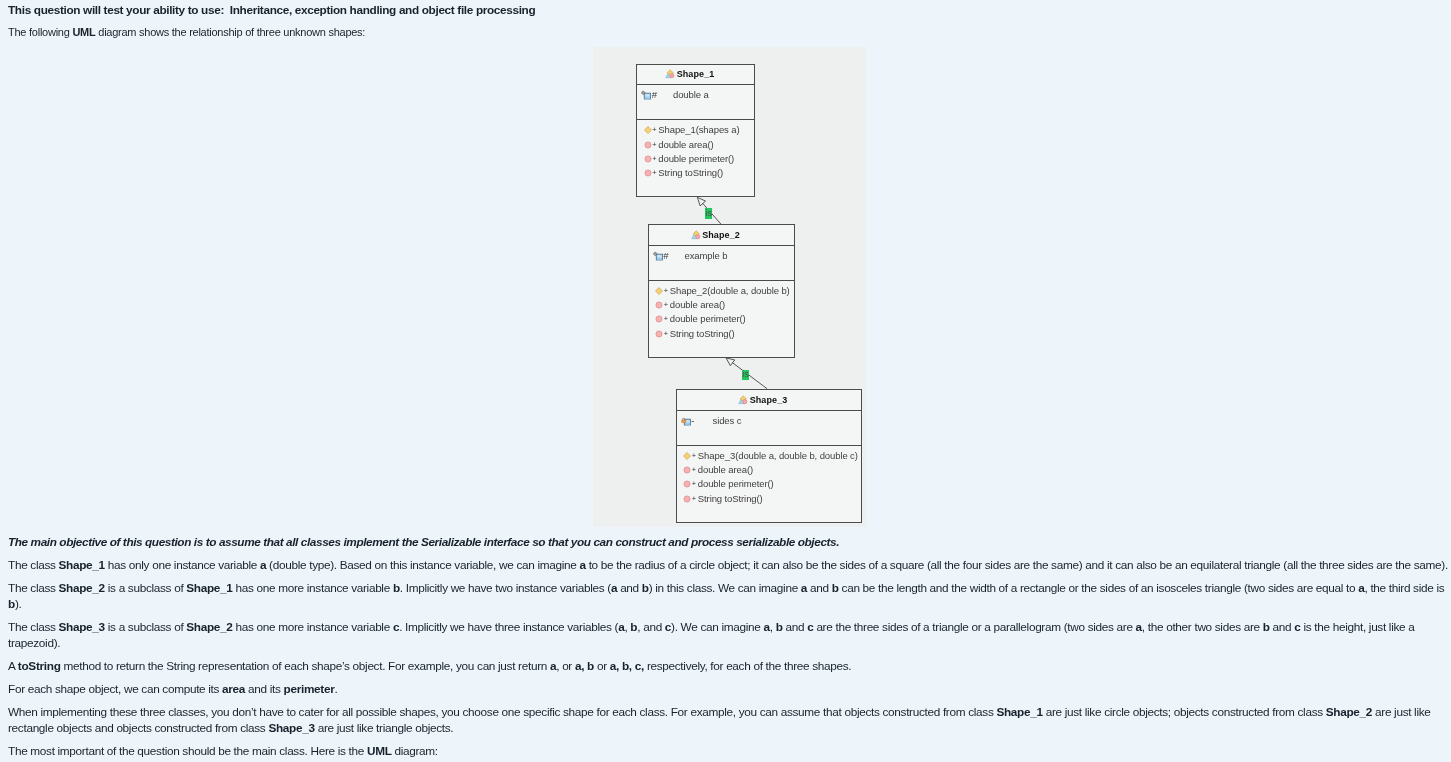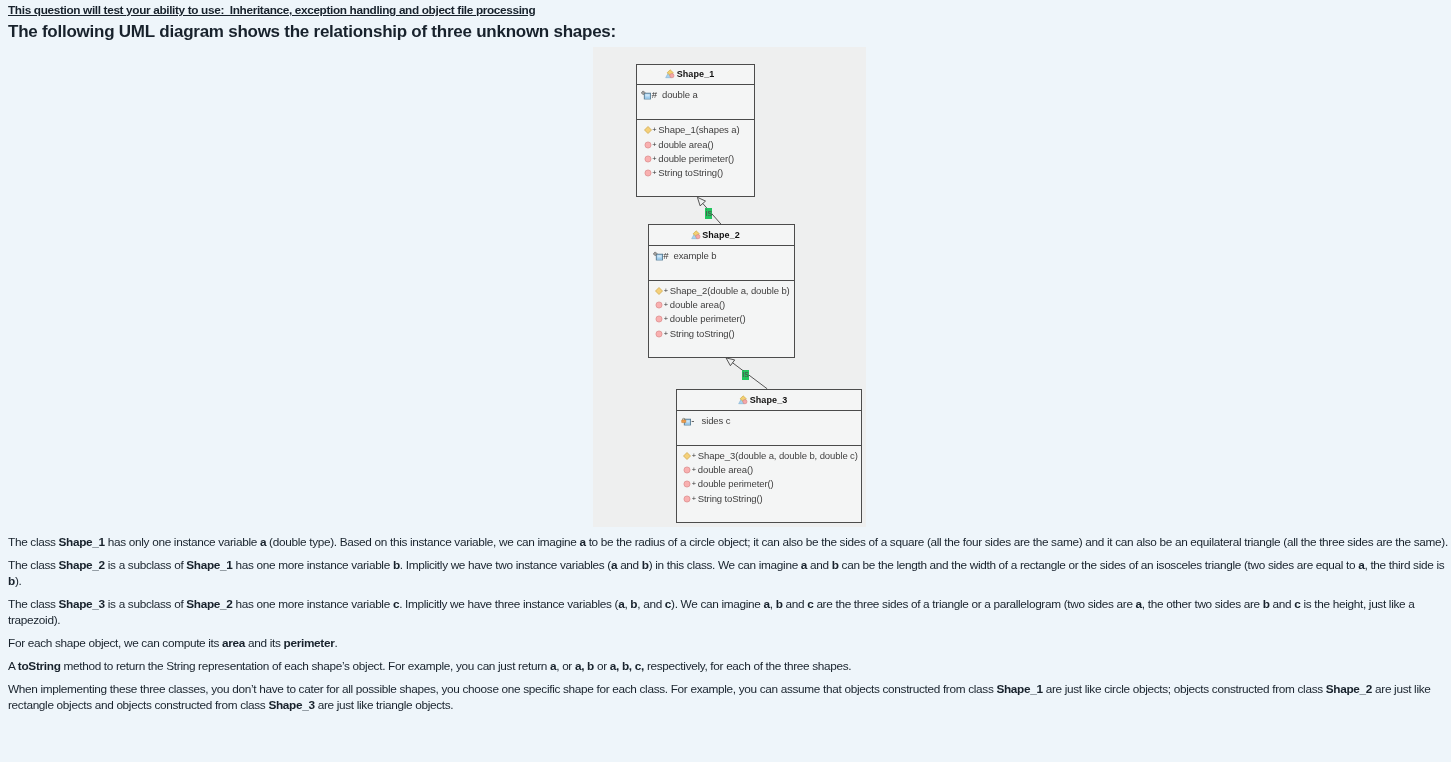--- a/index.html
+++ b/index.html
@@ -2,61 +2,63 @@
 <html><head>
 <meta charset="utf-8">
 <style>
 html,body{margin:0;padding:0;}
 body{width:1451px;height:762px;background:#eef5fa;overflow:hidden;
   font-family:"Liberation Sans",sans-serif;color:#18222c;
   -webkit-font-smoothing:antialiased;}
 .page{position:relative;width:1451px;height:762px;}
 p{margin:0;}
 .doc{position:absolute;left:8px;top:0;width:1441px;}
-.title{font-size:11.8px;font-weight:bold;line-height:16.3px;padding-top:1.7px;letter-spacing:-0.35px;white-space:pre-wrap;text-decoration:underline;}
-.lead{font-size:17px;line-height:16.3px;margin-top:6.5px;letter-spacing:-0.25px;font-weight:bold;}
+.title{font-size:11.8px;font-weight:bold;line-height:16.3px;padding-top:1.7px;letter-spacing:-0.35px;white-space:pre-wrap;}
+.lead{font-size:11px;line-height:16.3px;margin-top:6.5px;letter-spacing:-0.25px;}
 .para{font-size:11.8px;line-height:16.3px;margin-top:6.5px;letter-spacing:-0.32px;}
 .para.bi{font-weight:bold;font-style:italic;letter-spacing:-0.41px;}
 .diagwrap{position:absolute;left:593px;top:47px;width:273px;height:480px;background:#efefef;-webkit-font-smoothing:antialiased;will-change:transform;opacity:0.999;}
 .umlbox{position:absolute;background:#f5f5f5;border:1px solid #4c4c4c;box-sizing:border-box;}
 .umlhdr{position:relative;border-bottom:1px solid #4a4a4a;box-sizing:border-box;}
 .umlhdr .nmwrap{position:absolute;left:0;right:0;top:50%;transform:translateY(-50%);text-align:center;line-height:1;}
 .umlhdr .nmi{position:relative;display:inline-block;}
 .umlhdr .ico{position:absolute;right:100%;top:50%;transform:translateY(-50%);margin-right:1.6px;}
 .umlhdr .nm{display:inline-block;vertical-align:middle;}
 .umlhdr .nm{font-size:9px;font-weight:bold;color:#101010;letter-spacing:0.1px;}
 .attrs{border-bottom:1px solid #4a4a4a;box-sizing:border-box;padding-top:3px;}
 .ops{box-sizing:border-box;padding-top:3px;}
 .row{position:relative;height:14.4px;font-size:9.5px;letter-spacing:-0.1px;color:#3e3e3e;white-space:nowrap;}
 .row .ico{position:absolute;left:6.7px;top:50%;transform:translateY(-50%);}
 .row .vis{position:absolute;left:15.3px;top:50%;transform:translateY(-50%);font-size:7.4px;line-height:1;color:#333;}
 .row .lbl{position:absolute;left:21.3px;top:50%;transform:translateY(-50%);line-height:1;}
 .row.fieldrow .ico{left:4.4px;}
 .row.fieldrow .vis{left:14.8px;font-size:9.6px;}
-.row.fieldrow .lbl{left:25px;}
+.row.fieldrow .lbl{left:36px;}
 svg{display:block;}
 .ico{flex:0 0 auto;margin-right:1px;}
 .edge{position:absolute;overflow:visible;}
 .elabel{position:absolute;font-size:9.2px;line-height:1;color:#4f4f4f;background:#22c55e;padding:0.8px 0.4px;letter-spacing:0px;}
 </style>
 </head>
 <body>
 
 <div class="page">
   <div class="doc">
     <p class="title">This question will test your ability to use:  Inheritance, exception handling and object file processing</p>
     <p class="lead"><span>The following </span><b>UML</b><span> diagram shows the relationship of three unknown shapes:</span></p>
     <div style="height:487px"></div>
     <div>
+        <p class="para bi"><span>The main objective of this question is to assume that all classes implement the Serializable interface so that you can construct and process serializable objects.</span></p>
         <p class="para"><span>The class </span><b>Shape_1</b><span> has only one instance variable </span><b>a</b><span> (double type). Based on this instance variable, we can imagine </span><b>a</b><span> to be the radius of a circle object; it can also be the sides of a square (all the four sides are the same) and it can also be an equilateral triangle (all the three sides are the same).</span></p>
         <p class="para"><span>The class </span><b>Shape_2</b><span> is a subclass of </span><b>Shape_1</b><span> has one more instance variable </span><b>b</b><span>. Implicitly we have two instance variables (</span><b>a</b><span> and </span><b>b</b><span>) in this class. We can imagine </span><b>a</b><span> and </span><b>b</b><span> can be the length and the width of a rectangle or the sides of an isosceles triangle (two sides are equal to </span><b>a</b><span>, the third side is </span><b>b</b><span>).</span></p>
         <p class="para"><span>The class </span><b>Shape_3</b><span> is a subclass of </span><b>Shape_2</b><span> has one more instance variable </span><b>c</b><span>. Implicitly we have three instance variables (</span><b>a</b><span>, </span><b>b</b><span>, and </span><b>c</b><span>). We can imagine </span><b>a</b><span>, </span><b>b</b><span> and </span><b>c</b><span> are the three sides of a triangle or a parallelogram (two sides are </span><b>a</b><span>, the other two sides are </span><b>b</b><span> and </span><b>c</b><span> is the height, just like a trapezoid).</span></p>
+        <p class="para"><span>A </span><b>toString</b><span> method to return the String representation of each shape’s object. For example, you can just return </span><b>a</b><span>, or </span><b>a, b</b><span> or </span><b>a, b, c,</b><span> respectively, for each of the three shapes.</span></p>
         <p class="para"><span>For each shape object, we can compute its </span><b>area</b><span> and its </span><b>perimeter</b><span>.</span></p>
-        <p class="para"><span>A </span><b>toString</b><span> method to return the String representation of each shape’s object. For example, you can just return </span><b>a</b><span>, or </span><b>a, b</b><span> or </span><b>a, b, c,</b><span> respectively, for each of the three shapes.</span></p>
         <p class="para"><span>When implementing these three classes, you don’t have to cater for all possible shapes, you choose one specific shape for each class. For example, you can assume that objects constructed from class </span><b>Shape_1</b><span> are just like circle objects; objects constructed from class </span><b>Shape_2</b><span> are just like rectangle objects and objects constructed from class </span><b>Shape_3</b><span> are just like triangle objects.</span></p>
+        <p class="para"><span>The most important of the question should be the main class. Here is the </span><b>UML</b><span> diagram:</span></p>
       </div>
   </div>
   <div class="diagwrap">
 <svg class="edge" width="273" height="480" viewBox="0 0 273 480" style="left:0;top:0;">
 <line x1="128.4" y1="177.6" x2="109.8" y2="156.5" stroke="#3a3a3a" stroke-width="0.85"></line>
 <polygon points="104.40,150.30 112.52,154.08 107.11,158.84" fill="none" stroke="#3a3a3a" stroke-width="0.85" stroke-linejoin="miter"></polygon>
 <line x1="174.2" y1="341.8" x2="139.6" y2="315.8" stroke="#3a3a3a" stroke-width="0.85"></line>
 <polygon points="133.00,310.90 141.72,312.94 137.40,318.70" fill="none" stroke="#3a3a3a" stroke-width="0.85" stroke-linejoin="miter"></polygon>
 </svg>
 <span class="elabel" style="left:112.0px;top:161.0px;">is</span>

